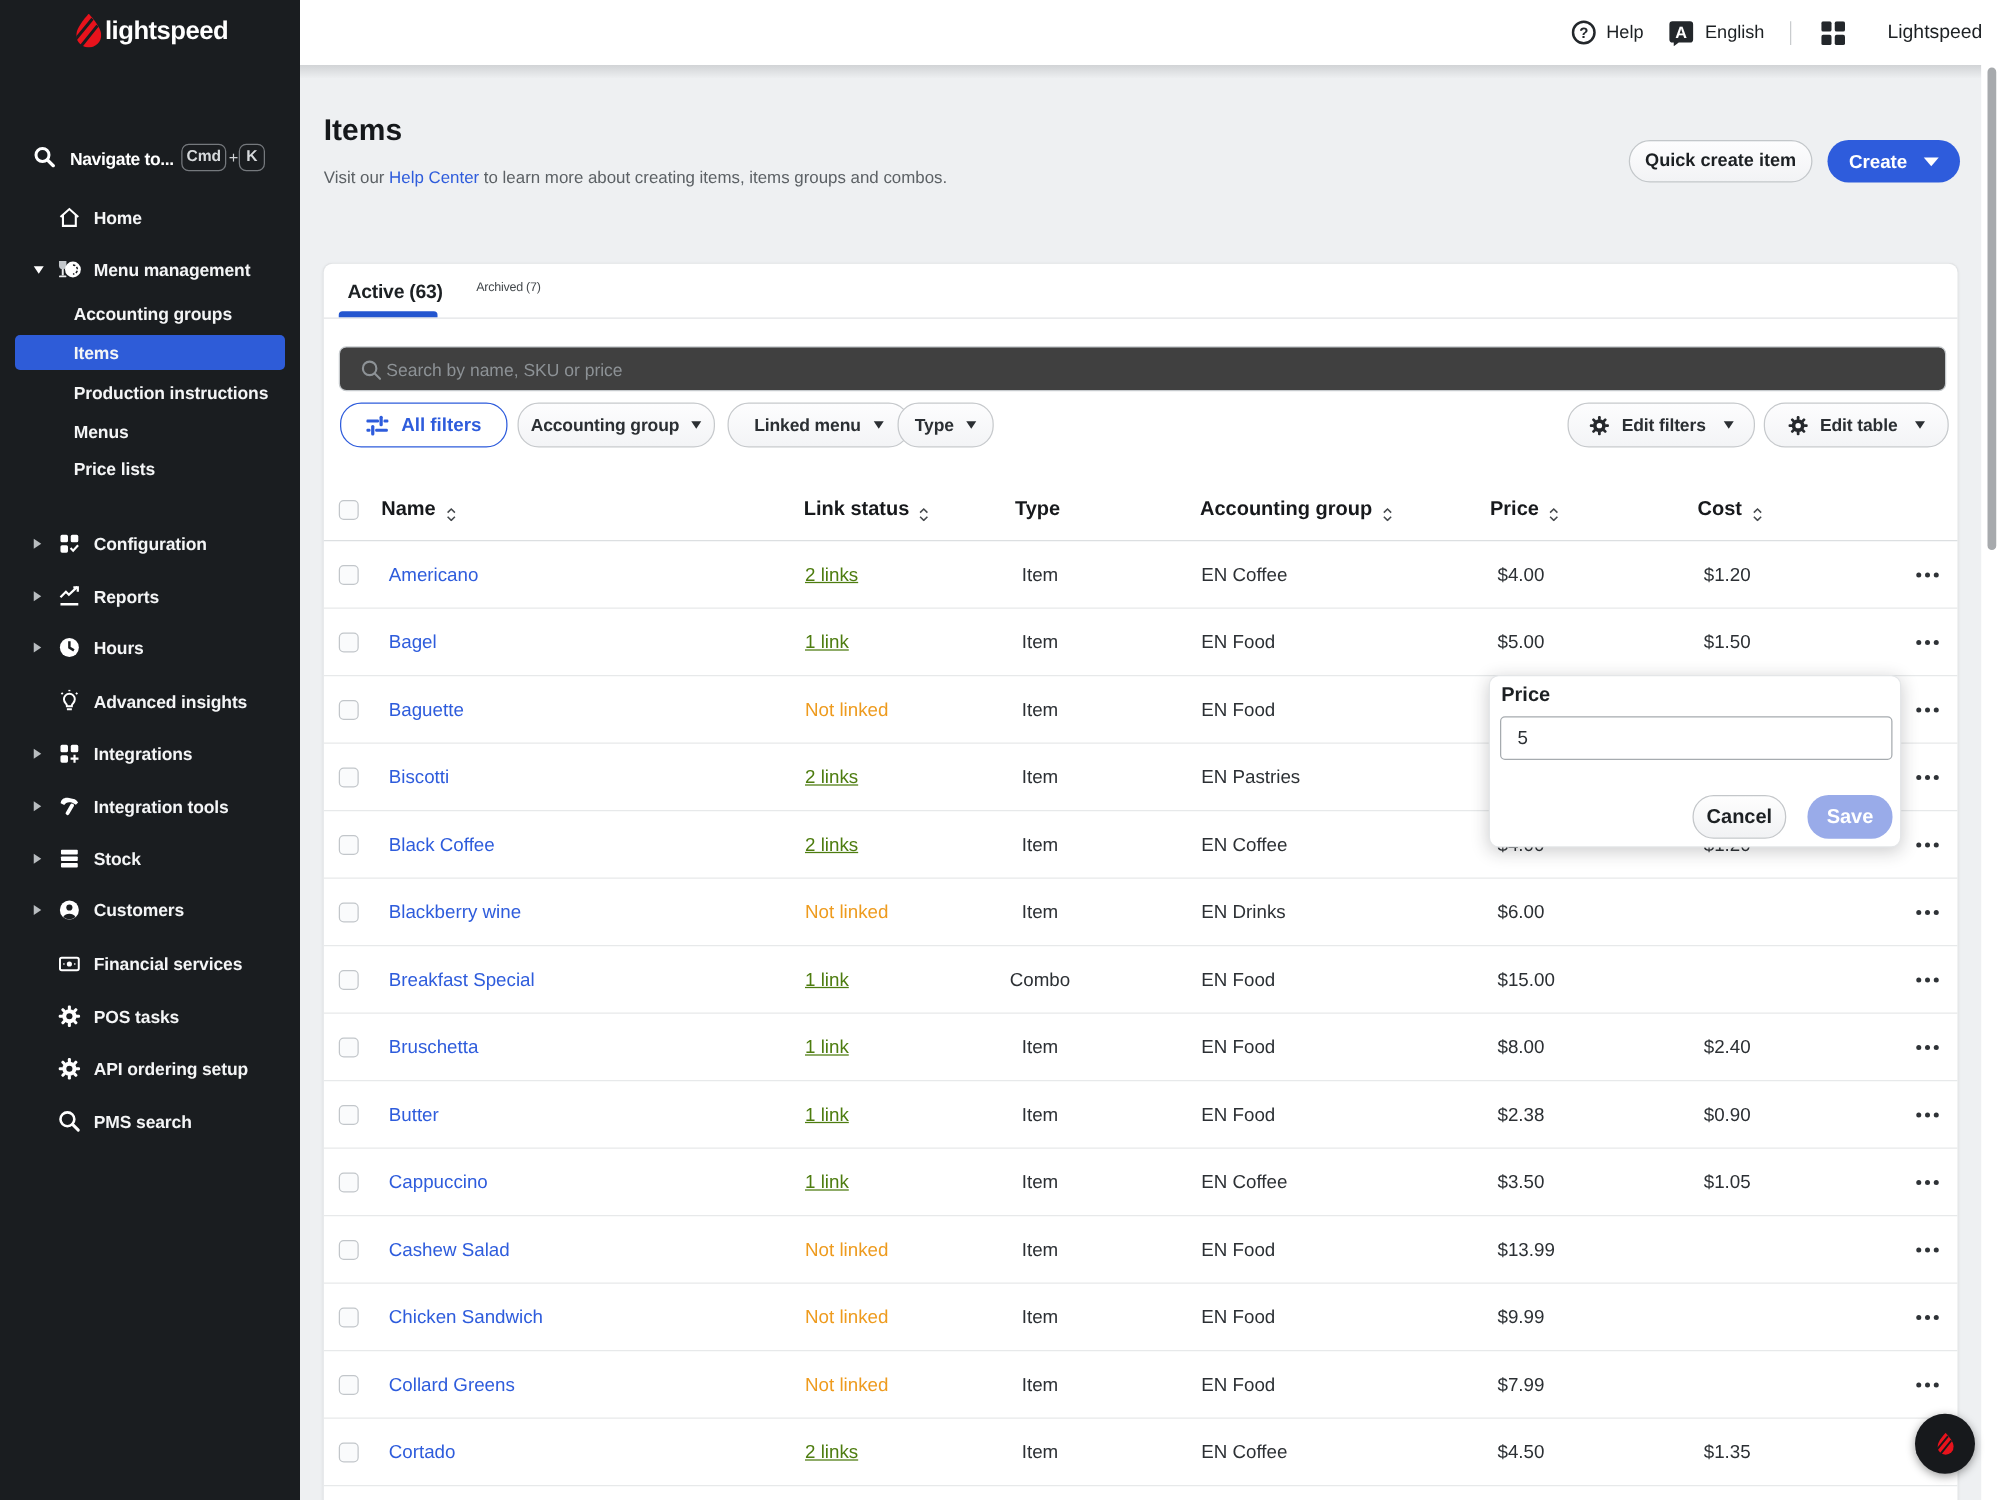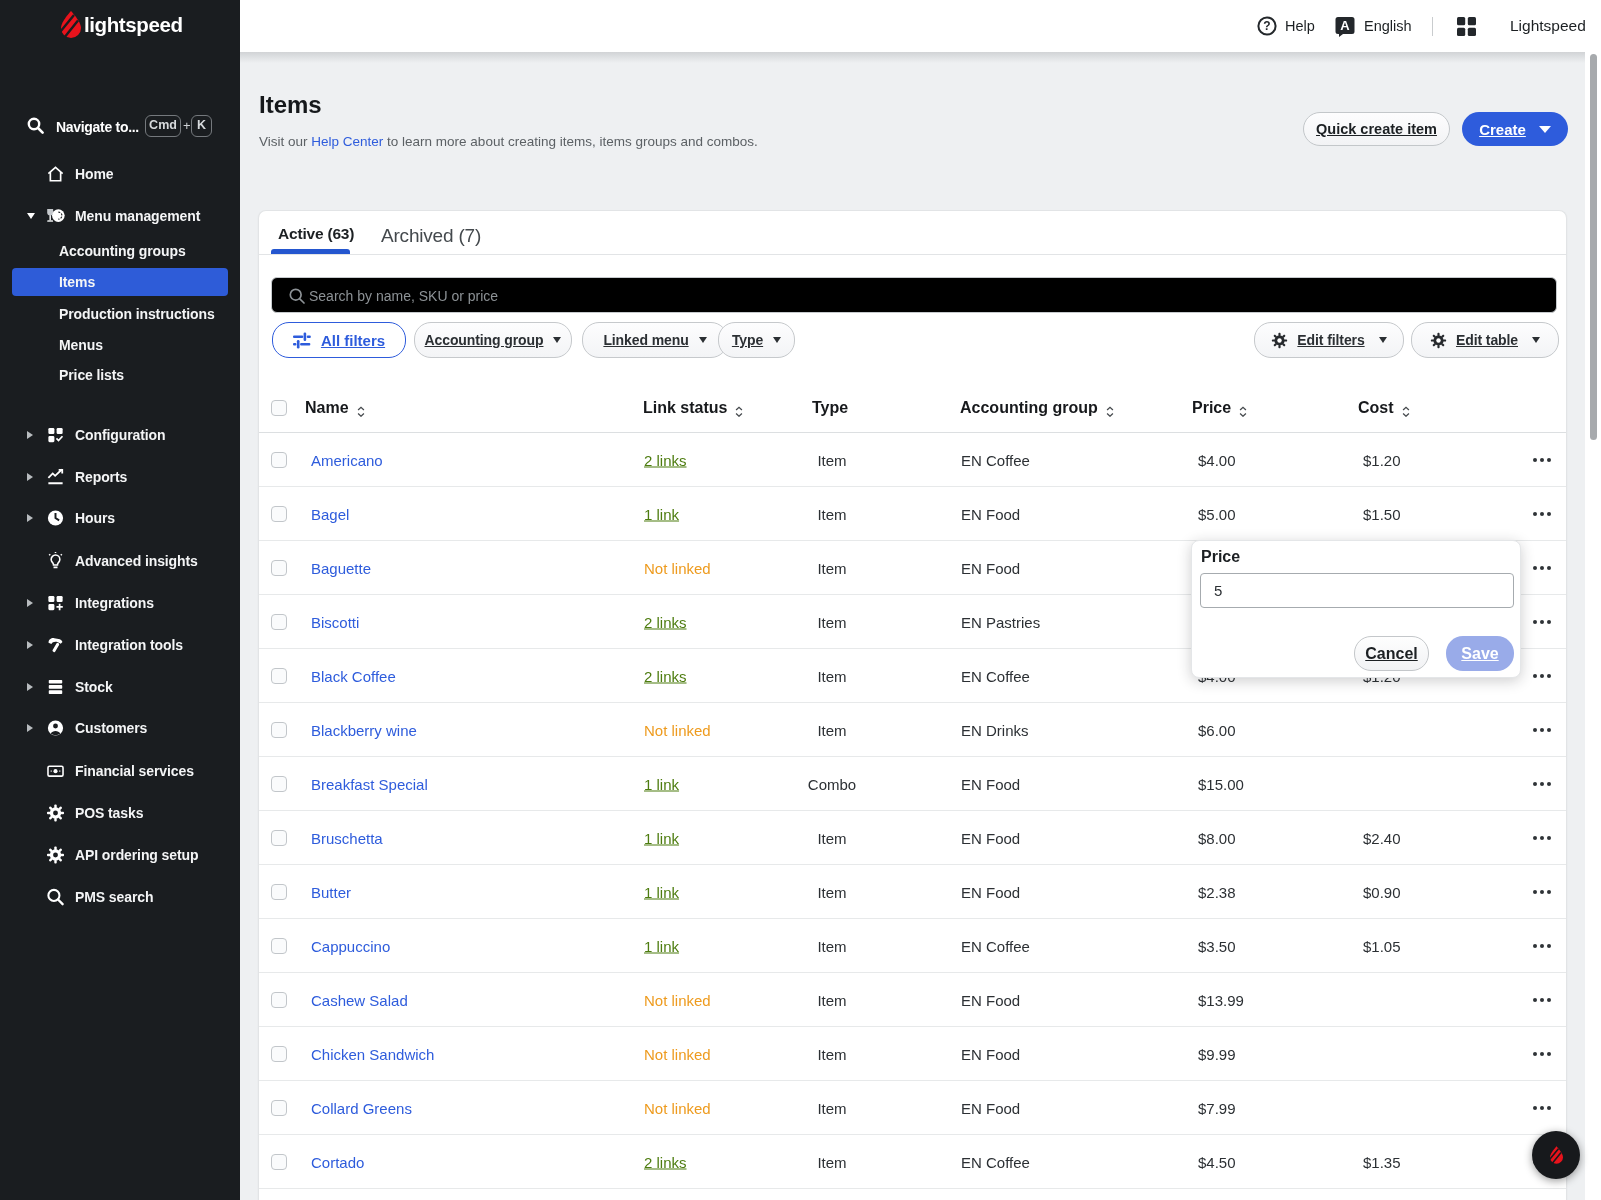--- a/index.html
+++ b/index.html
@@ -16,21 +16,21 @@
 .subitem .txt { position:absolute; left:59px; top:50%; transform:translateY(-50%); white-space:nowrap; }
 .car-r { width:0; height:0; border-left:6px solid #b8bcbf; border-top:4.5px solid transparent; border-bottom:4.5px solid transparent; }
 .car-d { width:0; height:0; border-top:6px solid #b8bcbf; border-left:4.5px solid transparent; border-right:4.5px solid transparent; }
 
 #topbar { position:absolute; left:240px; top:0; width:1361px; height:52px; background:#fff; }
 #topshadow { position:absolute; left:240px; top:52px; width:1345px; height:11px; background:linear-gradient(rgba(33,37,41,.14), rgba(33,37,41,0)); }
 .tb { position:absolute; top:0; height:52px; display:flex; align-items:center; gap:8px; font-size:14.5px; color:#1c2023; }
 
 #content { position:absolute; left:240px; top:52px; width:1345px; height:1148px; }
 #card { position:absolute; left:18px; top:158px; width:1309px; height:1100px; background:#fff; border:1px solid #e2e4e6; border-bottom:none; border-radius:8px 8px 0 0; box-shadow:0 1px 2px rgba(0,0,0,.05); }
-.btn { display:flex; align-items:center; justify-content:center; border-radius:17px; font-size:15px; font-weight:700;text-decoration:underline; }
+.btn { display:flex; align-items:center; justify-content:center; border-radius:17px; font-size:15px; font-weight:700; }
 .fbtn { background:linear-gradient(#fdfdfe,#f3f4f6); border:1px solid #c6c9cc; color:#2b2f33; font-size:14px; letter-spacing:-0.1px; }
 
 .trow { position:absolute; left:0; width:1307px; height:54px; border-bottom:1px solid #e7e9ea; font-size:15px; color:#2c3034; }
 .cell { position:absolute; top:50%; transform:translateY(-50%); white-space:nowrap; }
 .cb { position:absolute; left:12px; width:16px; height:16px; border:1px solid #c2c6ca; border-radius:4px; background:#fafbfc; top:50%; transform:translateY(-50%); }
 .name { left:52px; color:#2e5cdc; }
 .link { left:385px; }
 .type { left:520px; width:106px; text-align:center; }
 .acct { left:702px; }
 .price { left:939px; }
@@ -266,25 +266,25 @@
   <div class="abs" style="left:19px;top:39px;font-size:24px;font-weight:700;color:#15181b">Items</div>
   <div class="abs" style="left:19px;top:82px;font-size:13.5px;color:#5c6165">Visit our <span style="color:#2e5cdc">Help Center</span> to learn more about creating items, items groups and combos.</div>
 
 
   <div class="btn abs" style="left:1063px;top:60px;width:147px;height:34px;background:linear-gradient(#fdfdfe,#f2f3f5);border:1px solid #c3c7ca;color:#1c2023;font-size:14.5px">Quick create item</div>
   <div class="btn abs" style="left:1222px;top:60px;width:106px;height:34px;background:#2e5cdc;color:#fff;gap:13px">Create <span style="width:0;height:0;border-top:7px solid #fff;border-left:6px solid transparent;border-right:6px solid transparent"></span></div>
 
   <div id="card">
 
     <div class="abs" style="left:19px;top:14px;font-size:15.5px;font-weight:700;letter-spacing:-0.2px;color:#1c2023">Active (63)</div>
-    <div class="abs" style="left:122px;top:14px;font-size:19px;letter-spacing:-0.2px;color:#44494d">Archived (7)</div>
+    <div class="abs" style="left:122px;top:14px;font-size:10px;letter-spacing:-0.2px;color:#44494d">Archived (7)</div>
     <div class="abs" style="left:12px;top:38px;width:79px;height:5px;background:#2456cf;border-radius:3px 3px 0 0"></div>
     <div class="abs" style="left:0;top:43px;width:1307px;height:1px;background:#e2e4e6"></div>
 
-    <div class="abs" style="left:12px;top:66px;width:1286px;height:36px;border:1px solid #c6cacd;border-radius:6px;background:#000000">
+    <div class="abs" style="left:12px;top:66px;width:1286px;height:36px;border:1px solid #c6cacd;border-radius:6px;background:#404040">
       <svg class="abs" style="left:17px;top:10px" width="16" height="16" viewBox="0 0 16 16">
           <circle cx="6.7" cy="6.7" r="5.4" fill="none" stroke="#8d9296" stroke-width="1.7"></circle>
           <line x1="10.8" y1="10.8" x2="15" y2="15" stroke="#8d9296" stroke-width="1.7" stroke-linecap="round"></line>
         </svg>
       <div class="abs" style="left:37px;top:10px;font-size:14px;color:#8d9296">Search by name, SKU or price</div>
     </div>
 
     <div class="btn abs" style="left:13px;top:111px;width:134px;height:36px;border:1px solid #2e5cdc;color:#2e5cdc;background:#fff;gap:10px">
       <svg width="18" height="17" viewBox="0 0 18 17" fill="#2e5cdc">
           <rect x="0" y="3.6" width="10.2" height="2.4" rx="1"></rect>

